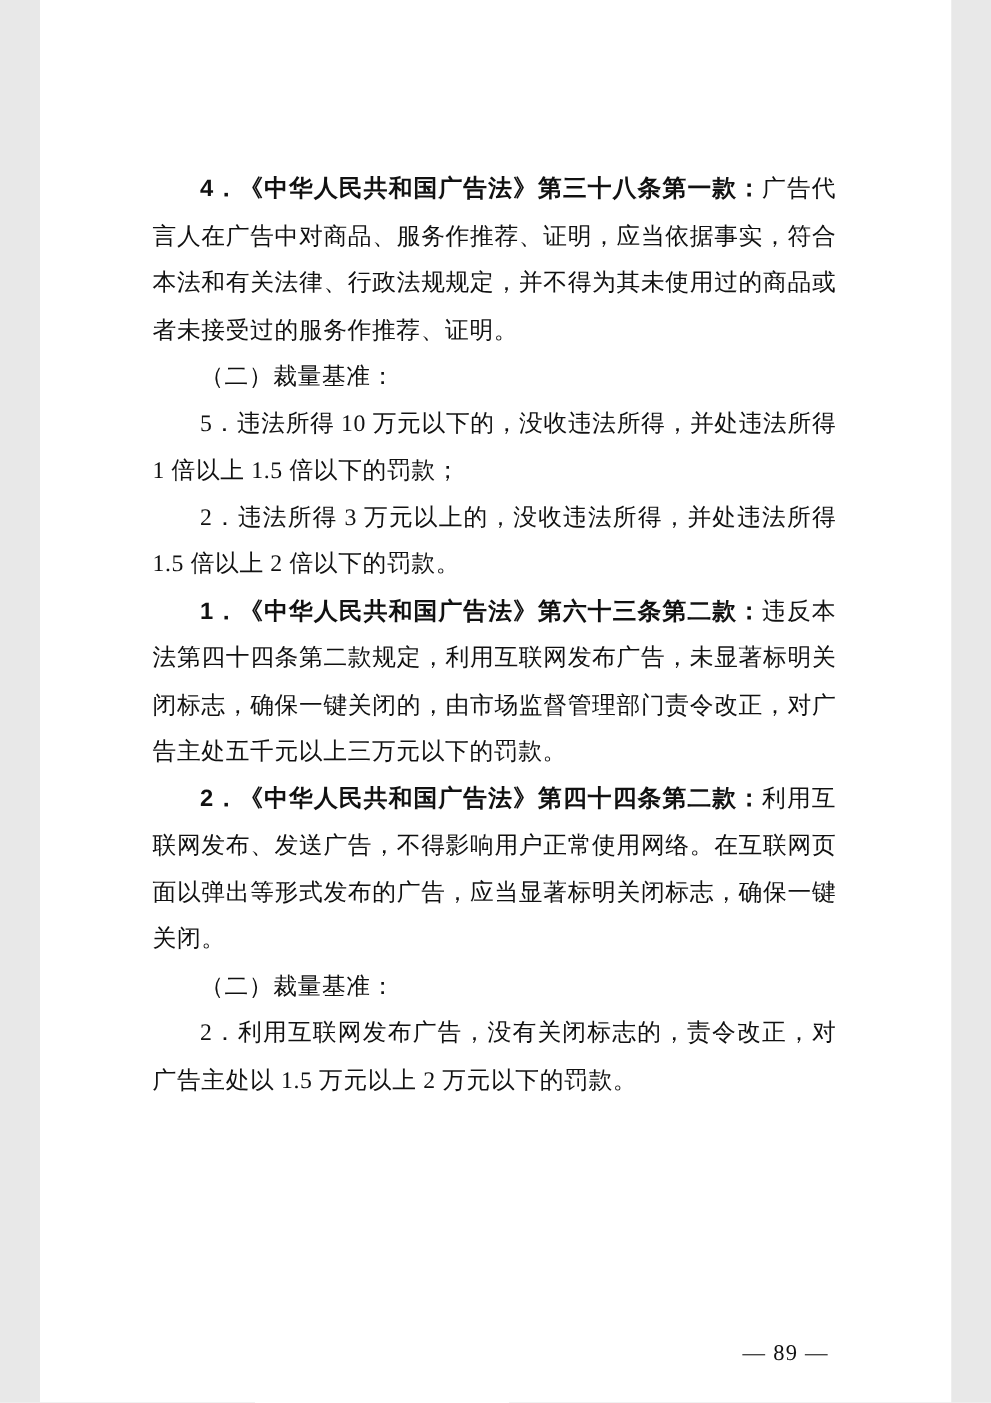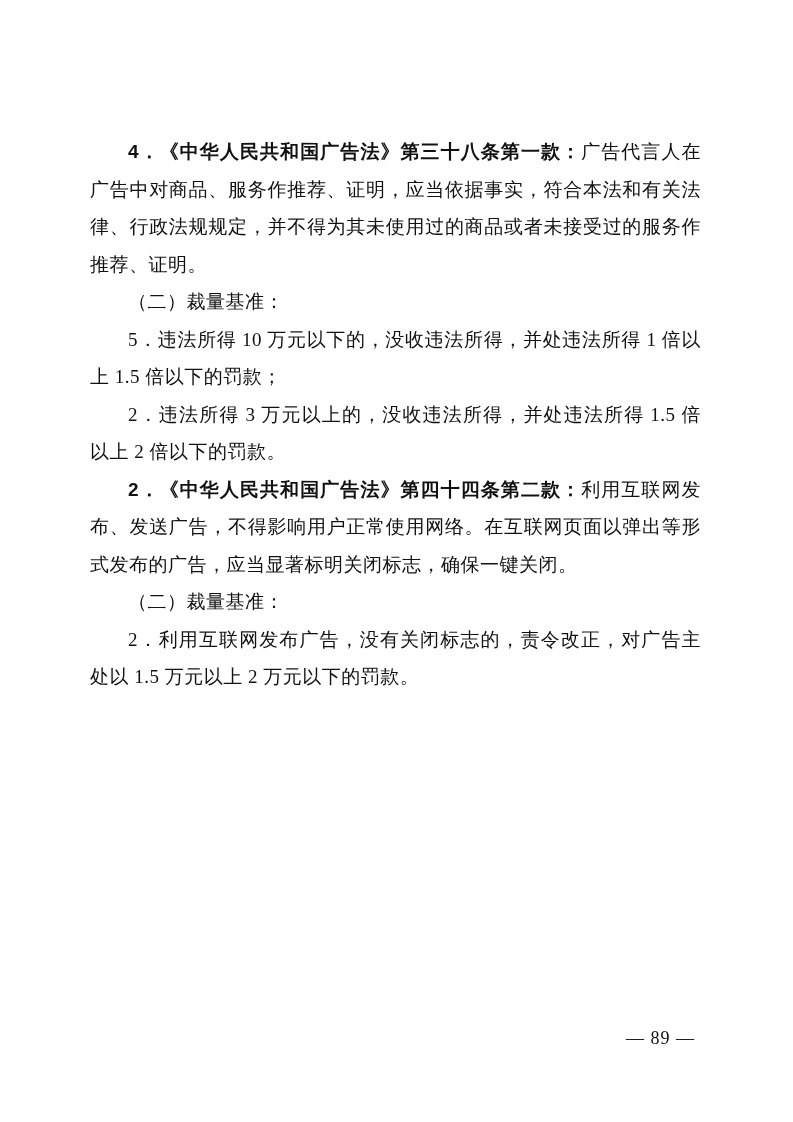--- a/index.html
+++ b/index.html
@@ -2,21 +2,21 @@
 <html><head>
 <meta charset="utf-8">
 <style>
   html, body {
     margin: 0;
     padding: 0;
     background: #e8e8e8;
   }
   .page {
     position: relative;
-    width: 793px;
+    width: 729px;
     height: 1122px;
     margin: 0 auto;
     background: #ffffff;
     box-sizing: border-box;
     font-family: "Liberation Serif", "DejaVu Serif", serif;
     color: #111111;
     overflow: hidden;
   }
   .doc-body {
     position: absolute;
@@ -37,35 +37,36 @@
     font-weight: bold;
     font-family: "Liberation Sans", "DejaVu Sans", sans-serif;
   }
   .para.heading {
     font-weight: bold;
     font-family: "Liberation Sans", "DejaVu Sans", sans-serif;
     font-size: 19px;
   }
   .page-number {
     position: absolute;
-    top: 1028px;
+    top: 1072px;
     right: 98px;
     font-size: 18px;
     letter-spacing: 1px;
     color: #111111;
     font-family: "Liberation Serif", "DejaVu Serif", serif;
   }
 </style>
 </head>
 <body>
 
 <div class="page">
   <div class="doc-body" id="doc-body">
       <p class="para body"><span class="lead">4．《中华人民共和国广告法》第三十八条第一款：</span><span>广告代言人在广告中对商品、服务作推荐、证明，应当依据事实，符合本法和有关法律、行政法规规定，并不得为其未使用过的商品或者未接受过的服务作推荐、证明。</span></p>
       <p class="para body"><span>（二）裁量基准：</span></p>
       <p class="para body"><span>5．违法所得 10 万元以下的，没收违法所得，并处违法所得 1 倍以上 1.5 倍以下的罚款；</span></p>
       <p class="para body"><span>2．违法所得 3 万元以上的，没收违法所得，并处违法所得 1.5 倍以上 2 倍以下的罚款。</span></p>
+      <p class="para body"><span class="lead">1．《中华人民共和国广告法》第六十三条第二款：</span><span>违反本法第四十四条第二款规定，利用互联网发布广告，未显著标明关闭标志，确保一键关闭的，由市场监督管理部门责令改正，对广告主处五千元以上三万元以下的罚款。</span></p>
       <p class="para body"><span class="lead">2．《中华人民共和国广告法》第四十四条第二款：</span><span>利用互联网发布、发送广告，不得影响用户正常使用网络。在互联网页面以弹出等形式发布的广告，应当显著标明关闭标志，确保一键关闭。</span></p>
       <p class="para body"><span>（二）裁量基准：</span></p>
       <p class="para body"><span>2．利用互联网发布广告，没有关闭标志的，责令改正，对广告主处以 1.5 万元以上 2 万元以下的罚款。</span></p>
     </div>
   <div class="page-number">— 89 —</div>
 </div>
 
 </body></html>

